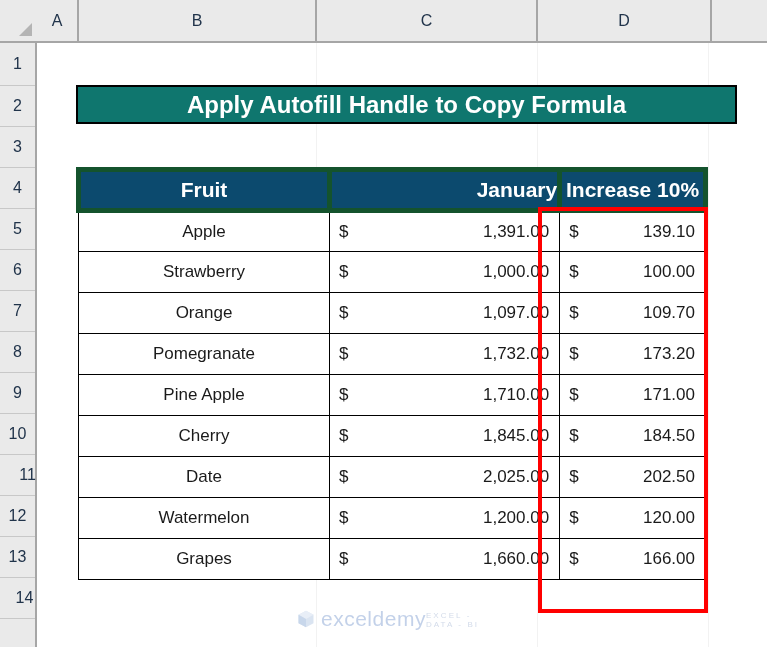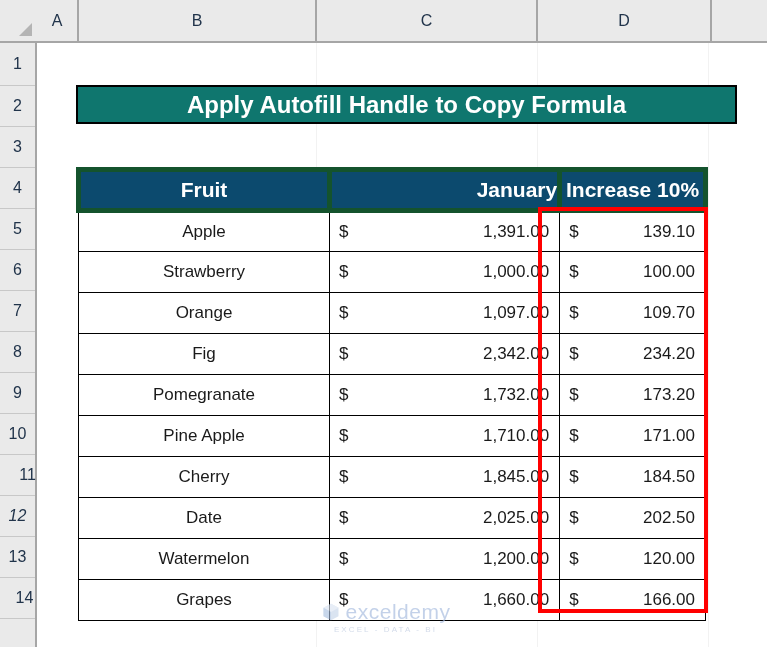--- a/index.html
+++ b/index.html
@@ -183,28 +183,28 @@
     width: 170px;
     height: 406px;
     border: 4px solid #ff0000;
     box-sizing: border-box;
     pointer-events: none;
   }
 
   
   .watermark {
     position: absolute;
-    left: 288px;
+    left: 296px;
     top: 600px;
     width: 195px;
     height: 38px;
     display: flex;
-    flex-direction: column;
-    align-items: center;
-    justify-content: flex-start;
+    flex-direction: row;
+    align-items: center;
+    justify-content: space-between;
     opacity: 0.62;
     pointer-events: none;
   }
   .wm-row {
     display: flex;
     align-items: center;
     gap: 5px;
   }
   .wm-text {
     font-size: 21px;
@@ -247,21 +247,21 @@
     <div class="row-head" style="top:43px;  height:41px;">2</div>
     <div class="row-head" style="top:84px;  height:41px;">3</div>
     <div class="row-head" style="top:125px; height:41px;">4</div>
     <div class="row-head" style="top:166px; height:41px;">5</div>
     <div class="row-head" style="top:207px; height:41px;">6</div>
     <div class="row-head" style="top:248px; height:41px;">7</div>
     <div class="row-head" style="top:289px; height:41px;">8</div>
     <div class="row-head" style="top:330px; height:41px;">9</div>
     <div class="row-head" style="top:371px; height:41px;">10</div>
     <div class="row-head" style="top:412px; height:41px;padding-left:20px;">11</div>
-    <div class="row-head" style="top:453px; height:41px;font-style:italic;">12</div>
+    <div class="row-head" style="top:453px; height:41px;">12</div>
     <div class="row-head" style="top:494px; height:41px;">13</div>
     <div class="row-head" style="top:535px; height:41px;padding-left:14px;">14</div>
     <div class="row-head" style="top:576px; height:28px; border-bottom:none;"></div>
   </div>
 
   <div class="title-banner">Apply Autofill Handle to Copy Formula</div>
 
   <table class="data-table">
     <thead>
       <tr>
@@ -306,35 +306,20 @@
         <td class="money-cell">
           <div class="money-inner">
             <span class="cur">$</span>
             <span class="amt">1,097.00</span>
           </div>
         </td>
         <td class="money-cell">
           <div class="money-inner">
             <span class="cur">$</span>
             <span class="amt">109.70</span>
-          </div>
-        </td>
-      </tr>
-      <tr>
-        <td class="fruit-cell">Fig</td>
-        <td class="money-cell">
-          <div class="money-inner">
-            <span class="cur">$</span>
-            <span class="amt">2,342.00</span>
-          </div>
-        </td>
-        <td class="money-cell">
-          <div class="money-inner">
-            <span class="cur">$</span>
-            <span class="amt">234.20</span>
           </div>
         </td>
       </tr>
       <tr>
         <td class="fruit-cell">Pomegranate</td>
         <td class="money-cell">
           <div class="money-inner">
             <span class="cur">$</span>
             <span class="amt">1,732.00</span>
           </div>

